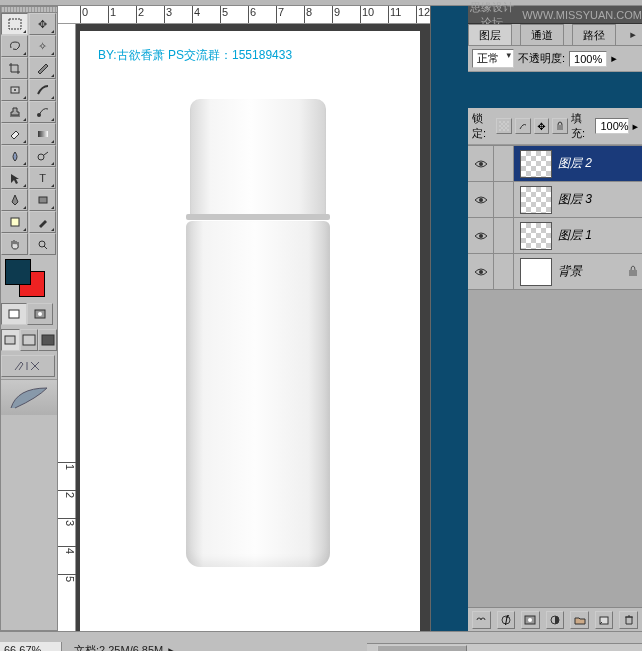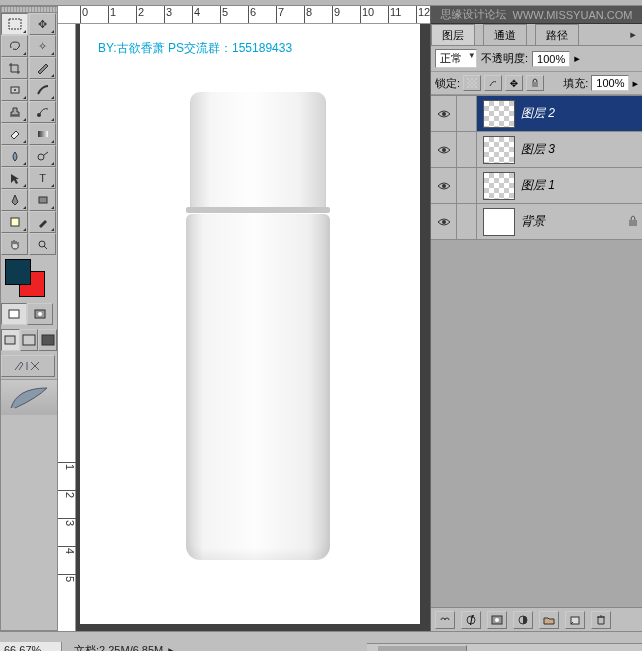--- a/index.html
+++ b/index.html
@@ -21,37 +21,37 @@
 .mask-btn.active { border-style: inset; background: #ddd; }
 .feather { height: 36px; background: linear-gradient(#c8c8c8,#b0b0b0); border-top: 1px solid #999; display: flex; align-items: center; justify-content: center; color: #556; }
 
 .canvas-area { flex: 1; background: #404040; display: flex; flex-direction: column; }
 .ruler-h { height: 18px; background: #fff; border-bottom: 1px solid #999; position: relative; overflow: hidden; color: #333; font-size: 9px; }
 .ruler-h .tick { position: absolute; top: 0; height: 18px; border-left: 1px solid #555; padding-left: 1px; }
 .canvas-row { flex: 1; display: flex; }
 .ruler-v { width: 18px; background: #fff; border-right: 1px solid #999; position: relative; font-size: 9px; color: #333; }
 .ruler-v .tick { position: absolute; left: 0; width: 18px; border-top: 1px solid #555; writing-mode: vertical-rl; padding-top: 1px; }
 .canvas { flex: 1; background: #404040; position: relative; overflow: hidden; }
-.artboard { position: absolute; left: 4px; top: 0; width: 340px; height: 600px; background: #fff; }
+.artboard { position: absolute; left: 4px; top: 7px; width: 340px; height: 600px; background: #fff; }
 .credit { position: absolute; top: 16px; left: 18px; color: #00a3d6; font-size: 12px; }
 .bottle-cap { position: absolute; left: 110px; top: 68px; width: 136px; height: 118px; border-radius: 10px 10px 4px 4px; background: linear-gradient(90deg,#d8d8d8 0%,#f6f6f6 15%,#fefefe 45%,#f2f2f2 80%,#d4d4d4 100%); box-shadow: inset 0 -1px 2px rgba(0,0,0,0.08); }
 .bottle-ring { position: absolute; left: 106px; top: 183px; width: 144px; height: 6px; background: #c6c6c6; border-radius: 2px; }
 .bottle-body { position: absolute; left: 106px; top: 190px; width: 144px; height: 346px; border-radius: 6px 6px 14px 14px; background: linear-gradient(90deg,#d4d4d4 0%,#f4f4f4 12%,#fdfdfd 48%,#f0f0f0 85%,#cecece 100%); box-shadow: inset 0 -6px 10px rgba(0,0,0,0.06); }
 
-.panels { width: 212px; background: #0c4a6e; border-left: 1px solid #666; display: flex; flex-direction: column; }
+.panels { width: 212px; background: #0c4a6e; border-left: 1px solid #666; display: flex; flex-direction: column; padding-left: 37px; }
 .watermark { height: 18px; color: #aaa; font-size: 10px; text-align: center; background: #555; border-bottom: 1px solid #333; display: flex; align-items: center; justify-content: center; gap: 6px; }
 .panel-tabs { height: 22px; background: #bfbfbf; display: flex; border-bottom: 1px solid #888; }
 .tab { padding: 3px 10px; border: 1px solid #888; border-bottom: none; background: #bfbfbf; margin-right: 8px; cursor: pointer; }
 .tab.active { background: #d0d0d0; }
 .tab-close { margin-left: auto; width: 18px; display: flex; align-items: center; justify-content: center; color: #333; cursor: pointer; }
 .opts { background: #bfbfbf; padding: 3px 4px; border-bottom: 1px solid #999; display: flex; align-items: center; gap: 4px; }
 .sel { border: 1px inset #ccc; background: #fff; padding: 1px 14px 1px 4px; position: relative; }
 .sel::after { content: "▾"; position: absolute; right: 2px; top: 0; font-size: 9px; color: #333; }
 .pct { border: 1px inset #ccc; background: #fff; padding: 1px 4px; min-width: 34px; text-align: right; }
-.lock-row { background: #bfbfbf; padding: 3px 4px; border-bottom: 1px solid #999; display: flex; align-items: center; gap: 3px; }
+.lock-row { background: #bfbfbf; padding: 3px 4px; border-bottom: 1px solid #999; display: flex; align-items: center; gap: 3px; margin-top: 36px; }
 .lock-btn { width: 18px; height: 16px; border: 1px outset #ccc; background: #bfbfbf; display: flex; align-items: center; justify-content: center; font-size: 10px; cursor: pointer; }
 .layers { flex: 1; background: #a8a8a8; border-top: 1px solid #888; overflow: auto; }
 .layer { display: flex; align-items: center; height: 36px; border-bottom: 1px solid #8b8b8b; background: #bfbfbf; }
 .layer.selected { background: #1a3a7a; color: #fff; }
 .vis { width: 26px; height: 100%; border-right: 1px solid #8b8b8b; display: flex; align-items: center; justify-content: center; cursor: pointer; background: #bfbfbf; }
 .vis svg { width: 14px; height: 10px; }
 .link-col { width: 20px; height: 100%; border-right: 1px solid #8b8b8b; background: #bfbfbf; }
 .layer.selected .link-col, .layer.selected .vis { background: #bfbfbf; color: #000; }
 .thumb { width: 32px; height: 28px; margin: 0 6px; border: 1px solid #555; background: #fff; }
 .thumb.checker { background: repeating-conic-gradient(#ccc 0 25%, #fff 0 50%) 0 0/10px 10px; }

